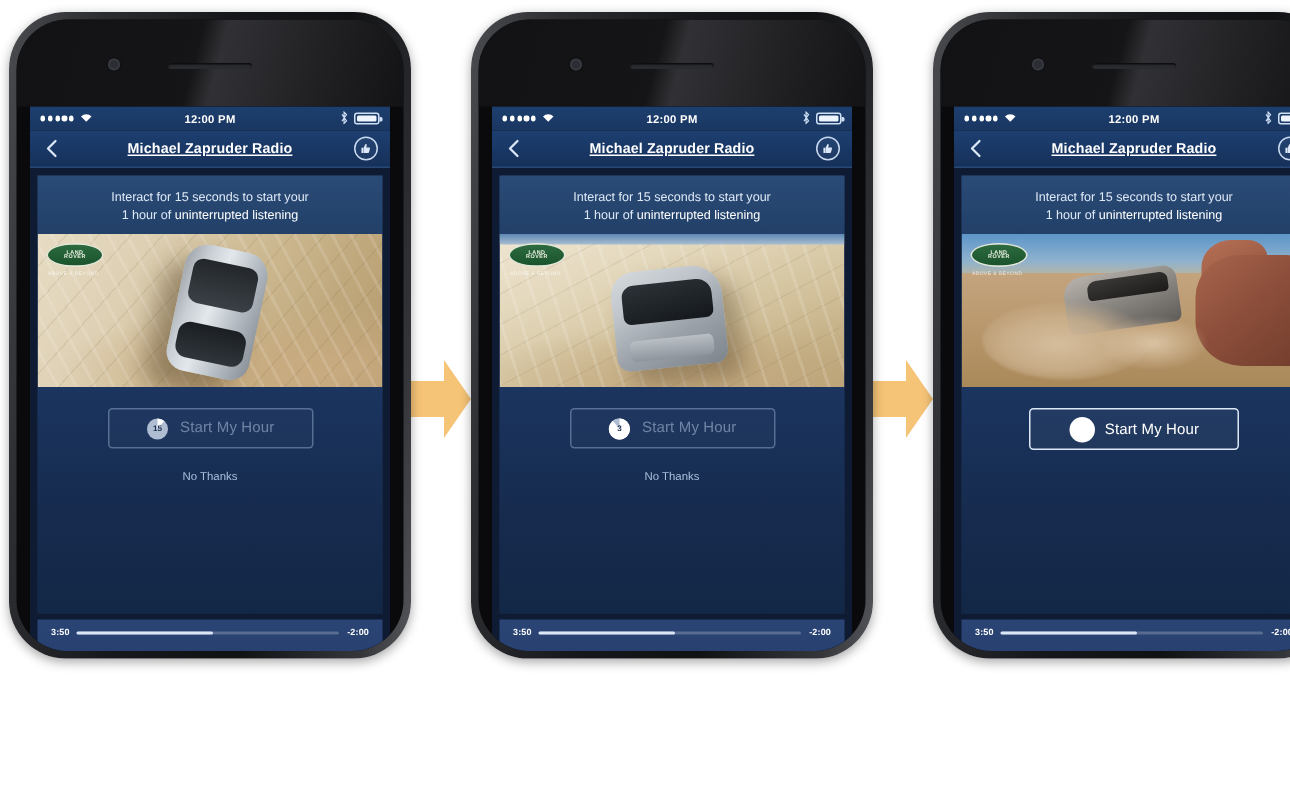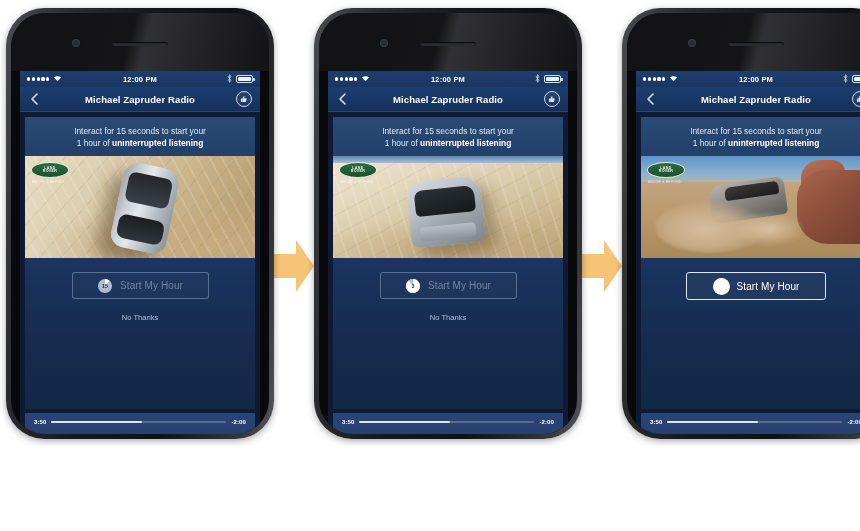--- a/index.html
+++ b/index.html
@@ -121,20 +121,21 @@
     position: relative;
     border-bottom: 1px solid rgba(255,255,255,.05);
   }
   .nav-back {
     position: absolute; left: 8px; top: 50%; transform: translateY(-50%);
     width: 14px; height: 14px;
   }
   .nav-title {
     color: #ffffff; font-size: 9.5px; font-weight: bold; letter-spacing: .1px;
     text-align: center;
+    text-decoration: underline;
   }
   .nav-thumb {
     position: absolute; right: 8px; top: 50%; transform: translateY(-50%);
     width: 16px; height: 16px; border-radius: 50%;
     border: 1.2px solid #c9d9ef;
     display: flex; align-items: center; justify-content: center;
     background: rgba(255,255,255,.04);
   }
 
   
@@ -147,21 +148,21 @@
     position: relative;
   }
   .ad-banner {
     padding: 8px 10px 7px 10px;
     text-align: center;
     color: #dde8f6;
     font-size: 8.4px;
     line-height: 1.45;
     background: linear-gradient(180deg,#2a4b77 0%,#224068 100%);
   }
-  .ad-banner b { color: #ffffff; font-weight: bold; }
+  .ad-banner b { color: #ffffff; font-weight: normal; }
 
   .ad-media {
     position: relative;
     height: 102px;
     flex: 0 0 102px;
     overflow: hidden;
   }
   
   .scene1 {
     position: absolute; inset: 0;

